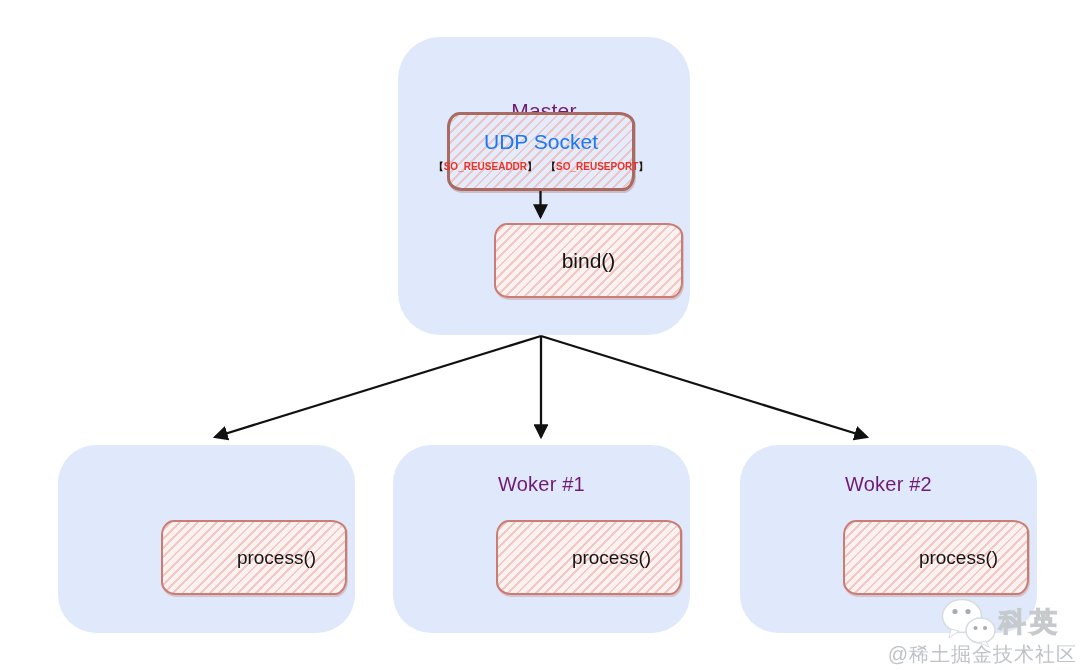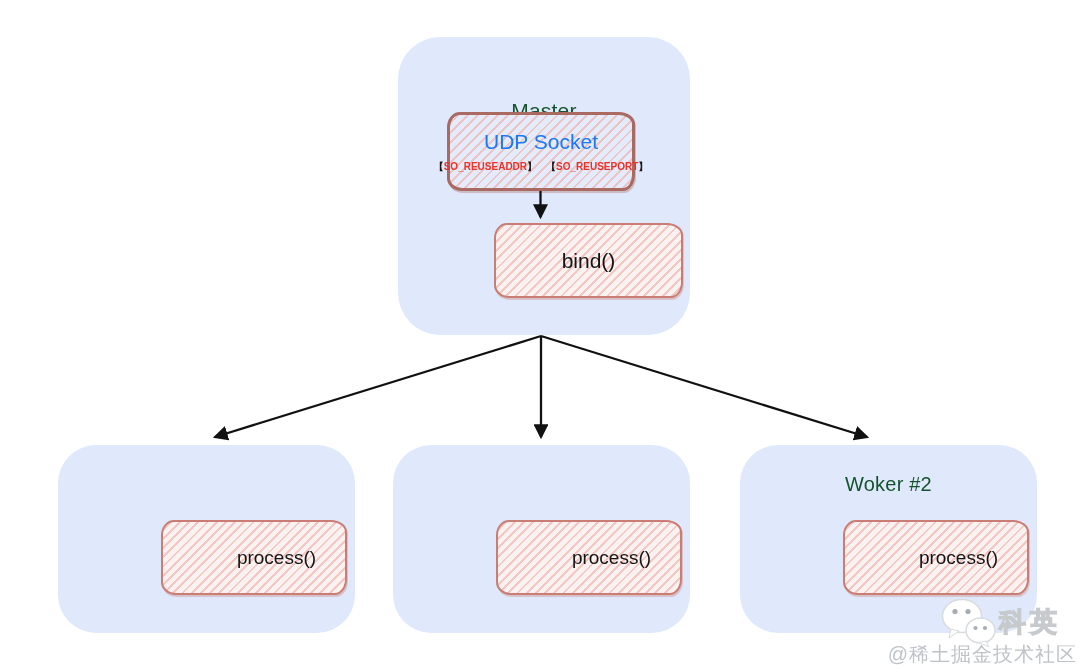--- a/index.html
+++ b/index.html
@@ -11,21 +11,21 @@
   
   .group-box {
     position: absolute;
     background: #dfe9fb;
     border-radius: 42px;
   }
   .group-title {
     position: absolute;
     width: 100%;
     text-align: center;
-    color: #14532d;
+    color: #701a75;
     font-size: 21px;
     letter-spacing: .2px;
   }
 
   
   .sketch-box {
     position: absolute;
     border-radius: 13px 16px 12px 15px / 15px 12px 16px 13px;
     display: flex;
     flex-direction: column;
@@ -112,20 +112,21 @@
     <div class="bind-label">bind()</div>
   </div>
 
   <div class="group-box worker" id="worker0">
     <div class="sketch-box pink-box process-box">
       <div class="process-label">process()</div>
     </div>
   </div>
 
   <div class="group-box worker" id="worker1">
+    <div class="group-title">Woker #1</div>
     <div class="sketch-box pink-box process-box">
       <div class="process-label">process()</div>
     </div>
   </div>
 
   <div class="group-box worker" id="worker2">
     <div class="group-title">Woker #2</div>
     <div class="sketch-box pink-box process-box">
       <div class="process-label">process()</div>
     </div>

